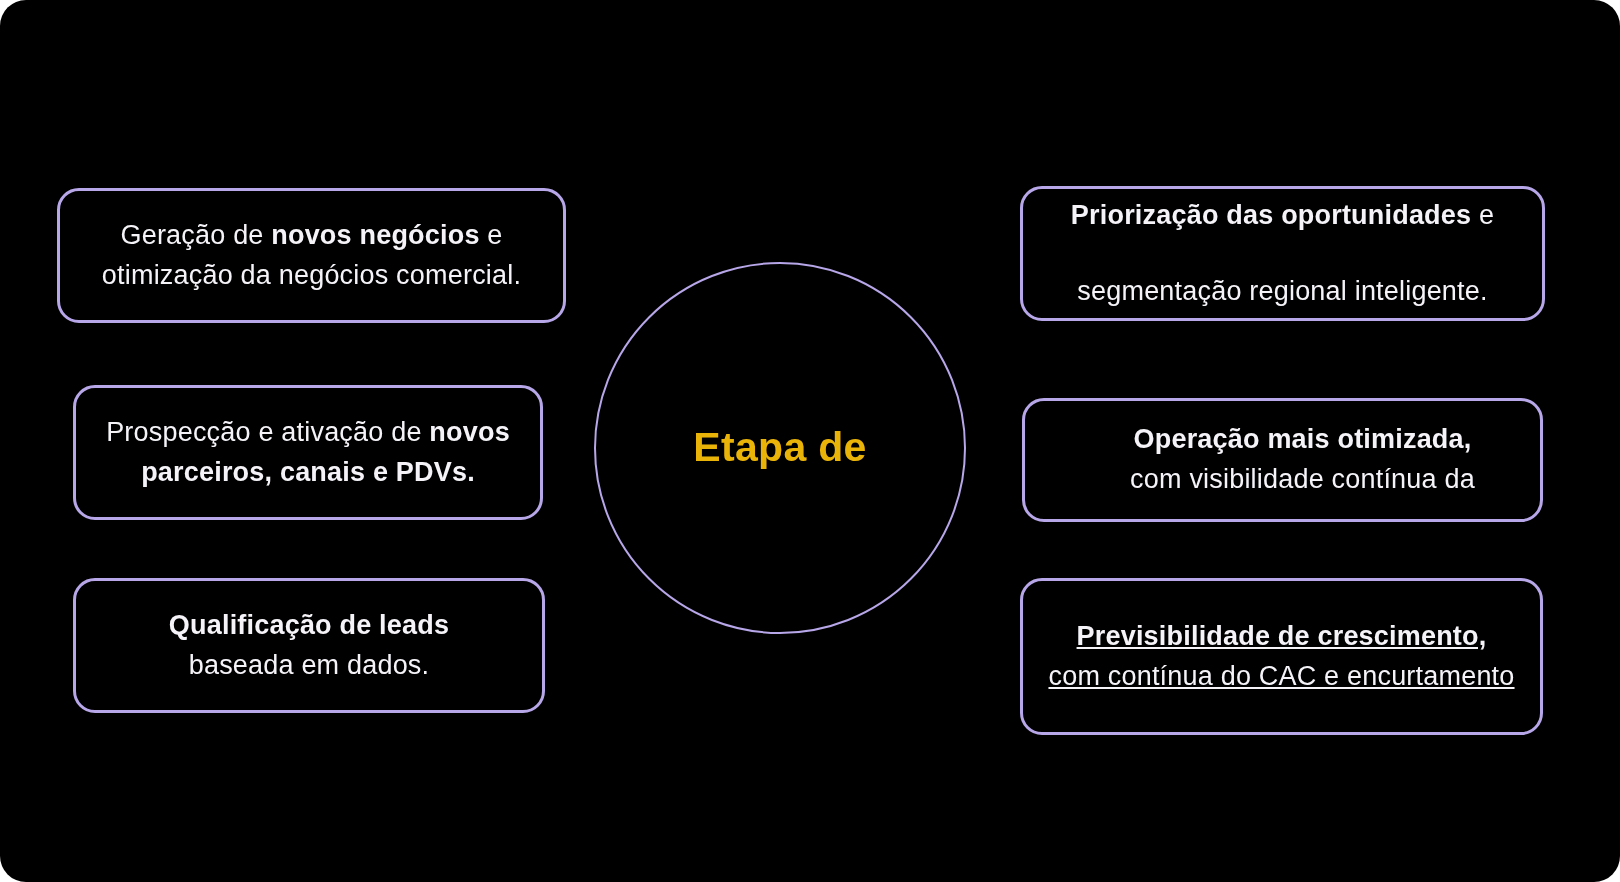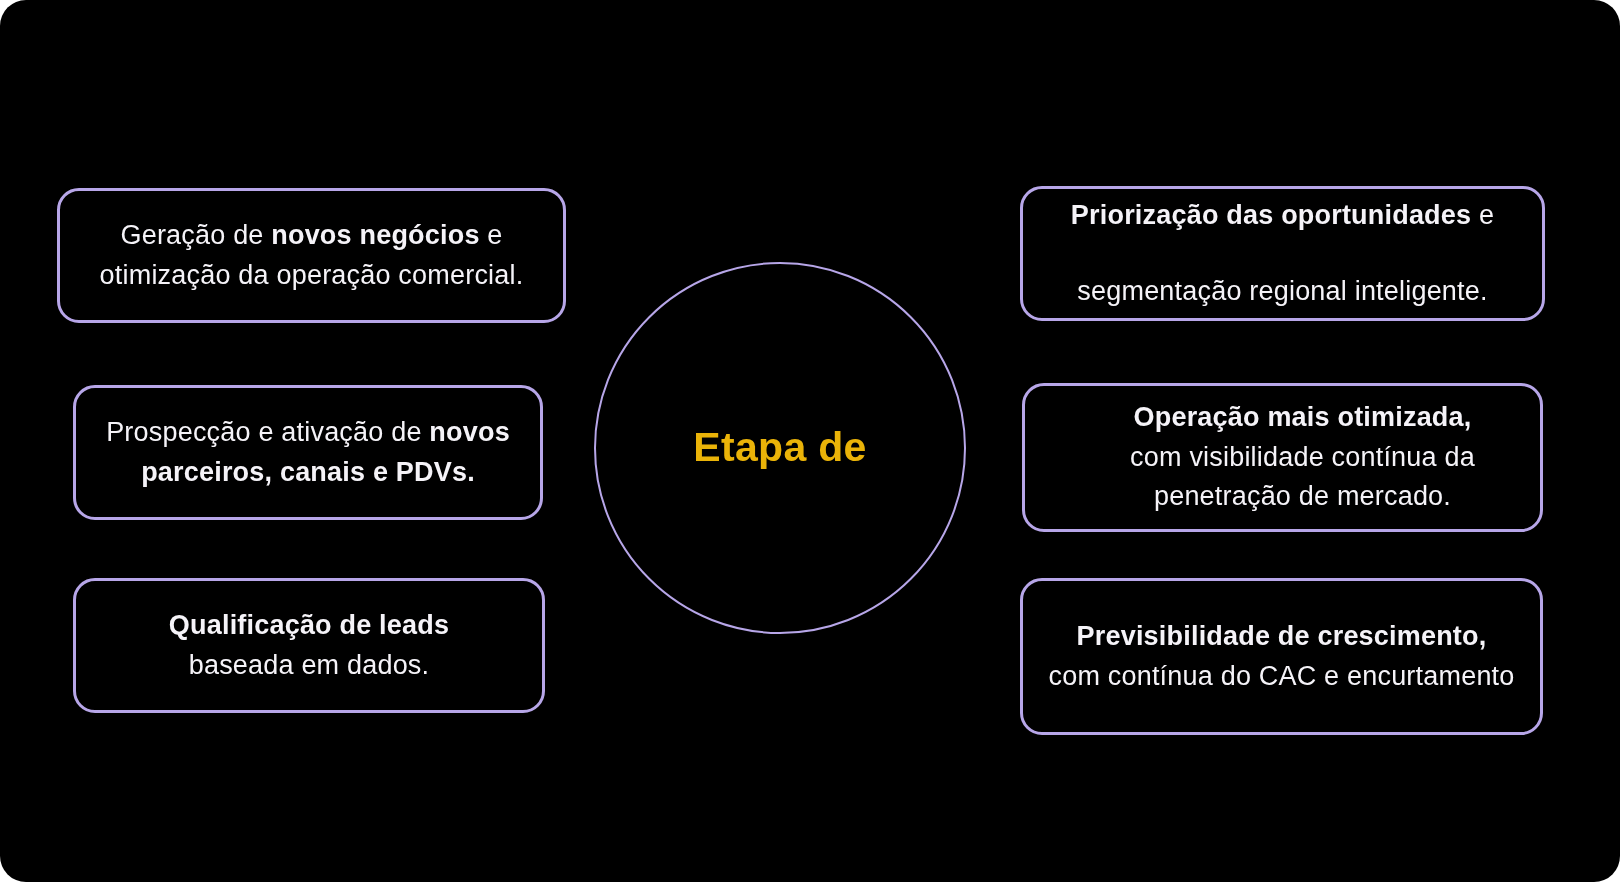--- a/index.html
+++ b/index.html
@@ -43,22 +43,22 @@
   .seg { font-weight: 400; }
   .seg.b { font-weight: 700; }
 
   
   .box-l1 { left: 57px;  top: 188px; width: 509px; height: 135px; }
   .box-l2 { left: 73px;  top: 385px; width: 470px; height: 135px; }
   .box-l3 { left: 73px;  top: 578px; width: 472px; height: 135px; }
 
   
   .box-r1 { left: 1020px; top: 186px; width: 525px; height: 135px; gap: 36px; }
-  .box-r2 { left: 1022px; top: 383px; width: 521px; height: 149px; padding-left: 48px; }
-  .box-r3 { left: 1020px; top: 578px; width: 523px; height: 157px; }
+  .box-r2 { left: 1022px; top: 398px; width: 521px; height: 124px; padding-left: 48px; }
+  .box-r3 { left: 1020px; top: 578px; width: 523px; height: 157px; text-decoration: underline; }
 
   .center-circle {
     position: absolute;
     left: 594px;
     top: 262px;
     width: 372px;
     height: 372px;
     border: 2px solid var(--accent);
     border-radius: 50%;
     display: flex;
@@ -74,21 +74,21 @@
     gap: 26px;
   }
 </style>
 </head>
 <body>
 
 <div class="canvas">
 
   <div class="info-box box-l1">
     <div class="line"><span class="seg">Geração de </span><span class="seg b">novos negócios</span><span class="seg"> e</span></div>
-    <div class="line"><span class="seg">otimização da operação comercial.</span></div>
+    <div class="line"><span class="seg">otimização da negócios comercial.</span></div>
   </div>
 
   <div class="info-box box-l2">
     <div class="line"><span class="seg">Prospecção e ativação de </span><span class="seg b">novos</span></div>
     <div class="line"><span class="seg b">parceiros, canais e PDVs.</span></div>
   </div>
 
   <div class="info-box box-l3">
     <div class="line"><span class="seg b">Qualificação de leads</span></div>
     <div class="line"><span class="seg">baseada em dados.</span></div>
@@ -99,21 +99,20 @@
   </div>
 
   <div class="info-box box-r1">
     <div class="line"><span class="seg b">Priorização das oportunidades</span><span class="seg"> e</span></div>
     <div class="line"><span class="seg">segmentação regional inteligente.</span></div>
   </div>
 
   <div class="info-box box-r2">
     <div class="line"><span class="seg b">Operação mais otimizada,</span></div>
     <div class="line"><span class="seg">com visibilidade contínua da</span></div>
-    <div class="line"><span class="seg">penetração de mercado.</span></div>
   </div>
 
   <div class="info-box box-r3">
     <div class="line"><span class="seg b">Previsibilidade de crescimento,</span></div>
     <div class="line"><span class="seg">com contínua do CAC e encurtamento</span></div>
   </div>
 
 </div>
 
 </body></html>

